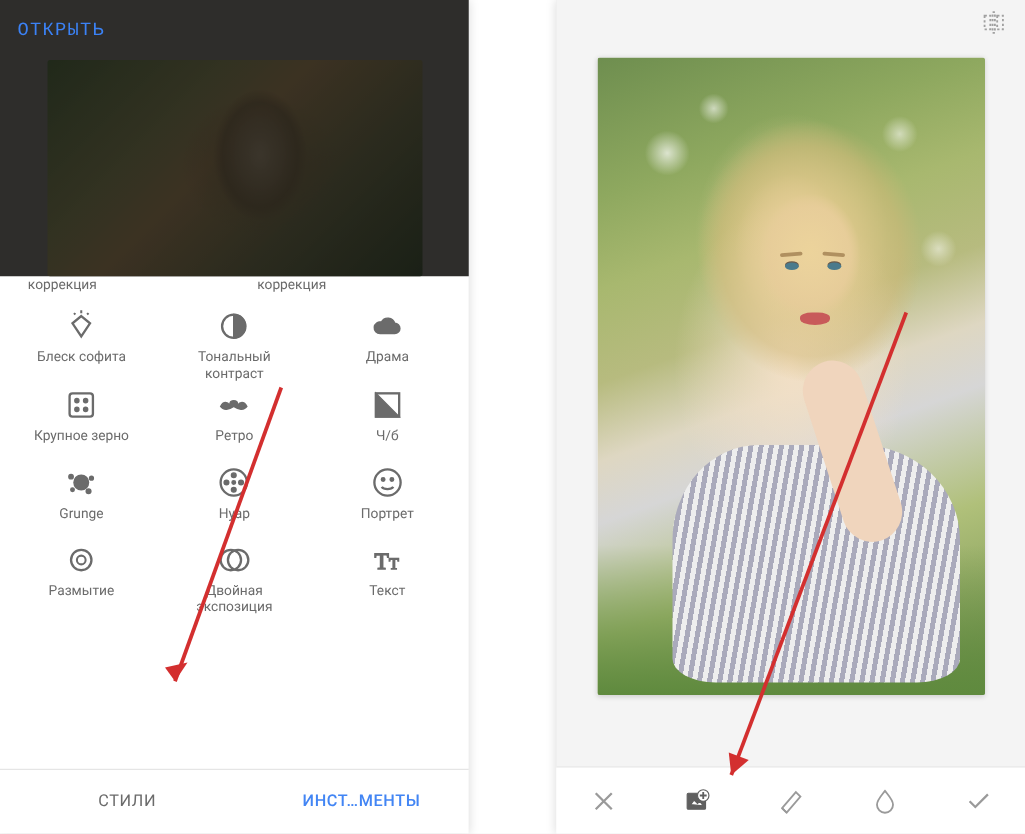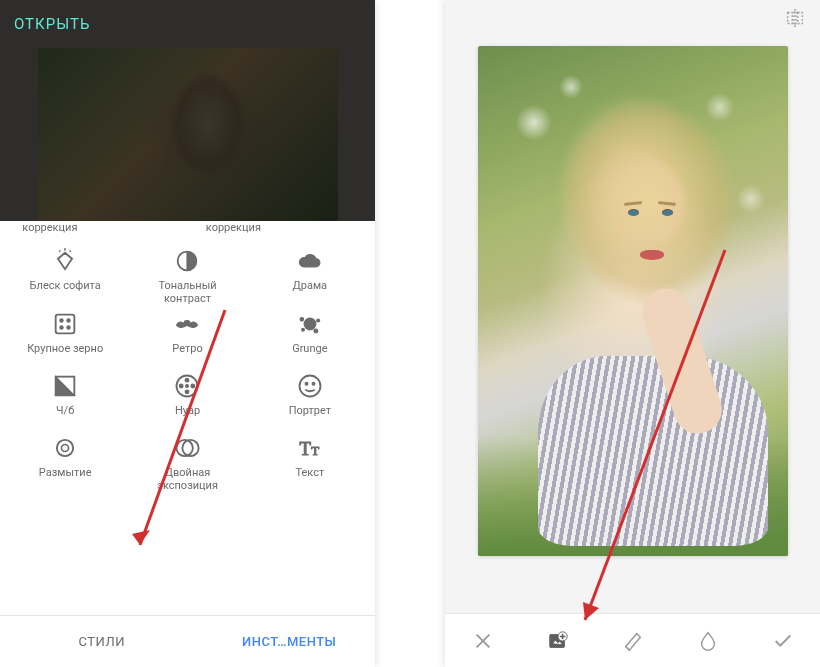--- a/index.html
+++ b/index.html
@@ -37,24 +37,25 @@
     position: relative;
     flex-shrink: 0;
   }
   .top-bar {
     height: 48px;
     display: flex;
     align-items: center;
     padding: 0 14px;
   }
   .open-label {
-    color: #5eead4;
+    color: #3b82f6;
     font-size: 15px;
     letter-spacing: 1px;
     flex: 1;
+    font-family: Liberation Mono, monospace;
   }
   .top-icons { display:flex; gap:18px; align-items:center; }
   .dim-photo {
     position:absolute;
     left: 38px; top: 48px;
     width: 300px; height: 173px;
     background: linear-gradient(135deg,#3b4a2f 0%,#5a5a3c 30%,#6c5a3e 45%,#4d4d36 70%,#2f3a28 100%);
     filter: brightness(0.55);
     border-radius: 2px;
     overflow:hidden;
@@ -321,37 +322,37 @@
           <div class="ticon">
             <svg width="26" height="26" viewBox="0 0 24 24" fill="#6b6b6b" stroke="#6b6b6b">
               <path d="M3 13c2-4 5-3 6-1 1-2 0-3 3-3s2 1 3 3c1-2 4-3 6 1-2 3-6 2-9 0-3 2-7 3-9 0z"></path>
             </svg>
           </div>
                  <div class="tlabel">Ретро</div>
         </div>
         <div class="tool">
           <div class="ticon">
             <svg width="26" height="26" viewBox="0 0 24 24" fill="#6b6b6b" stroke="#6b6b6b">
+              <rect x="4" y="4" width="16" height="16" fill="none" stroke-width="1.6"></rect>
+              <path d="M4 4l16 16H4z"></path>
+            </svg>
+          </div>
+                 <div class="tlabel">Ч/б</div>
+        </div>
+        <div class="tool">
+          <div class="ticon">
+            <svg width="26" height="26" viewBox="0 0 24 24" fill="#6b6b6b" stroke="#6b6b6b">
               <circle cx="12" cy="12" r="5"></circle>
               <circle cx="5" cy="8" r="1.5"></circle>
               <circle cx="19" cy="9" r="1.3"></circle>
               <circle cx="17" cy="18" r="1.6"></circle>
               <circle cx="6" cy="17" r="1.2"></circle>
             </svg>
           </div>
                  <div class="tlabel">Grunge</div>
-        </div>
-        <div class="tool">
-          <div class="ticon">
-            <svg width="26" height="26" viewBox="0 0 24 24" fill="#6b6b6b" stroke="#6b6b6b">
-              <rect x="4" y="4" width="16" height="16" fill="none" stroke-width="1.6"></rect>
-              <path d="M4 4l16 16H4z"></path>
-            </svg>
-          </div>
-                 <div class="tlabel">Ч/б</div>
         </div>
         <div class="tool">
           <div class="ticon">
             <svg width="26" height="26" viewBox="0 0 24 24" fill="#6b6b6b" stroke="#6b6b6b">
               <circle cx="12" cy="12" r="9" fill="none" stroke-width="1.6"></circle>
               <circle cx="12" cy="7" r="1.6"></circle>
               <circle cx="12" cy="17" r="1.6"></circle>
               <circle cx="7" cy="12" r="1.6"></circle>
               <circle cx="17" cy="12" r="1.6"></circle>
               <circle cx="12" cy="12" r="1.2"></circle>

